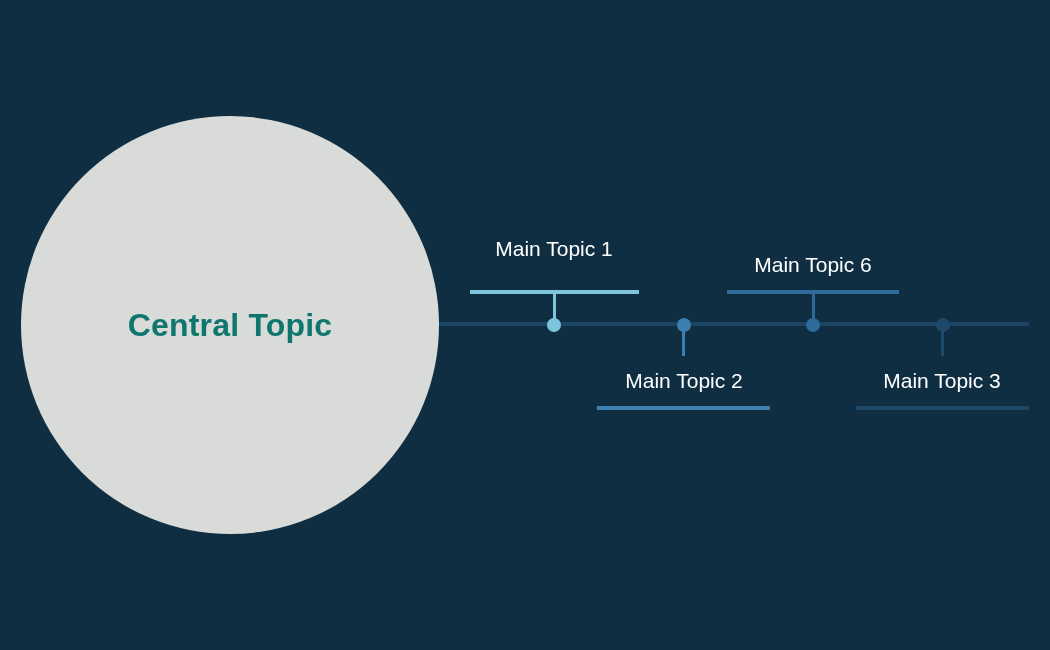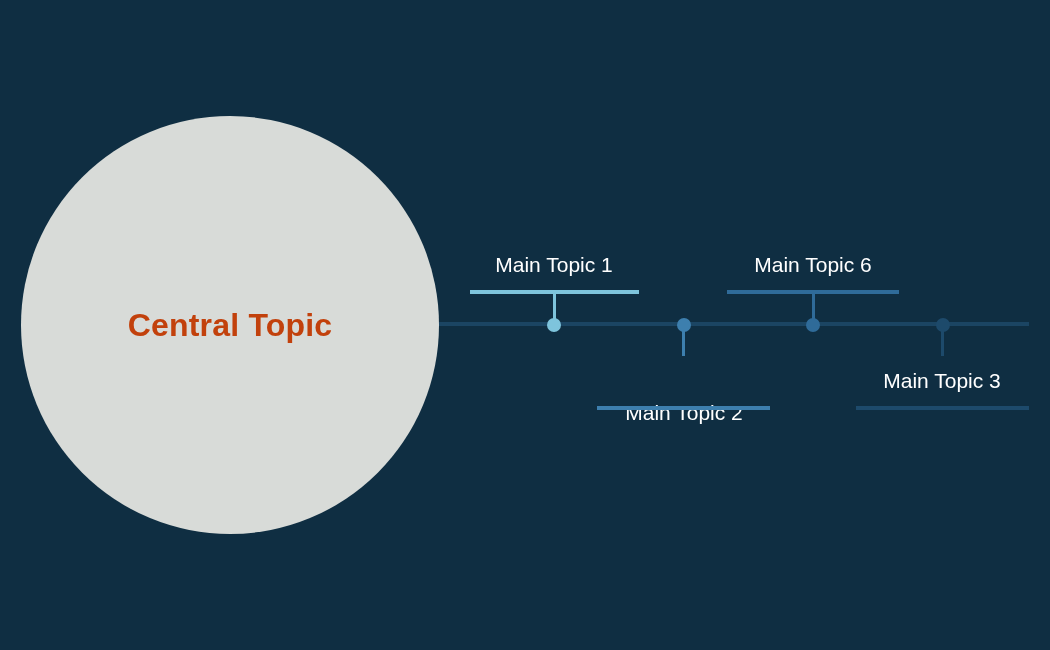--- a/index.html
+++ b/index.html
@@ -9,21 +9,21 @@
     position: relative;
     font-family: "Liberation Sans", "DejaVu Sans", sans-serif;
   }
   .central {
     position: absolute; left: 21px; top: 116px;
     width: 418px; height: 418px; border-radius: 50%;
     background: #d8dbd8;
     display: flex; align-items: center; justify-content: center;
   }
   .central-label {
-    color: #c2410c; font-size: 32px; font-weight: bold; letter-spacing: 0.2px;
+    color: #0f766e; font-size: 32px; font-weight: bold; letter-spacing: 0.2px;
   }
   .spine {
     position: absolute; left: 439px; top: 322px; width: 590px; height: 4px;
     background: #1b4563;
   }
   .topic-label {
     position: absolute; color: #ffffff; font-size: 21px;
     white-space: nowrap; transform: translateX(-50%);
   }
   .bar { position: absolute; height: 4px; }
@@ -33,30 +33,30 @@
 </head>
 <body>
 
 <div class="central">
   <span class="central-label">Central Topic</span>
 </div>
 
 <div class="spine"></div>
 
 <div>
-  <span class="topic-label" style="left:554px; top:253px;">Main Topic 1</span>
+  <span class="topic-label" style="left:554px; top:237px;">Main Topic 1</span>
   <div class="bar" style="left:470px; top:290px; width:169px; background:#7ec4dc;"></div>
   <div class="stem" style="left:553px; top:292px; height:30px; background:#7ec4dc;"></div>
   <div class="dot" style="left:547px; top:318px; background:#7ec4dc;"></div>
 </div>
 
 <div>
   <div class="dot" style="left:677px; top:318px; background:#3d7fae;"></div>
   <div class="stem" style="left:682px; top:326px; height:30px; background:#3d7fae;"></div>
-  <span class="topic-label" style="left:684px; top:369px;margin-top:32px;">Main Topic 2</span>
+  <span class="topic-label" style="left:684px; top:369px;">Main Topic 2</span>
   <div class="bar" style="left:597px; top:406px; width:173px; background:#3d7fae;"></div>
 </div>
 
 <div>
   <span class="topic-label" style="left:813px; top:253px;">Main Topic 6</span>
   <div class="bar" style="left:727px; top:290px; width:172px; background:#2f6b99;"></div>
   <div class="stem" style="left:812px; top:292px; height:30px; background:#2f6b99;"></div>
   <div class="dot" style="left:806px; top:318px; background:#2f6b99;"></div>
 </div>
 

